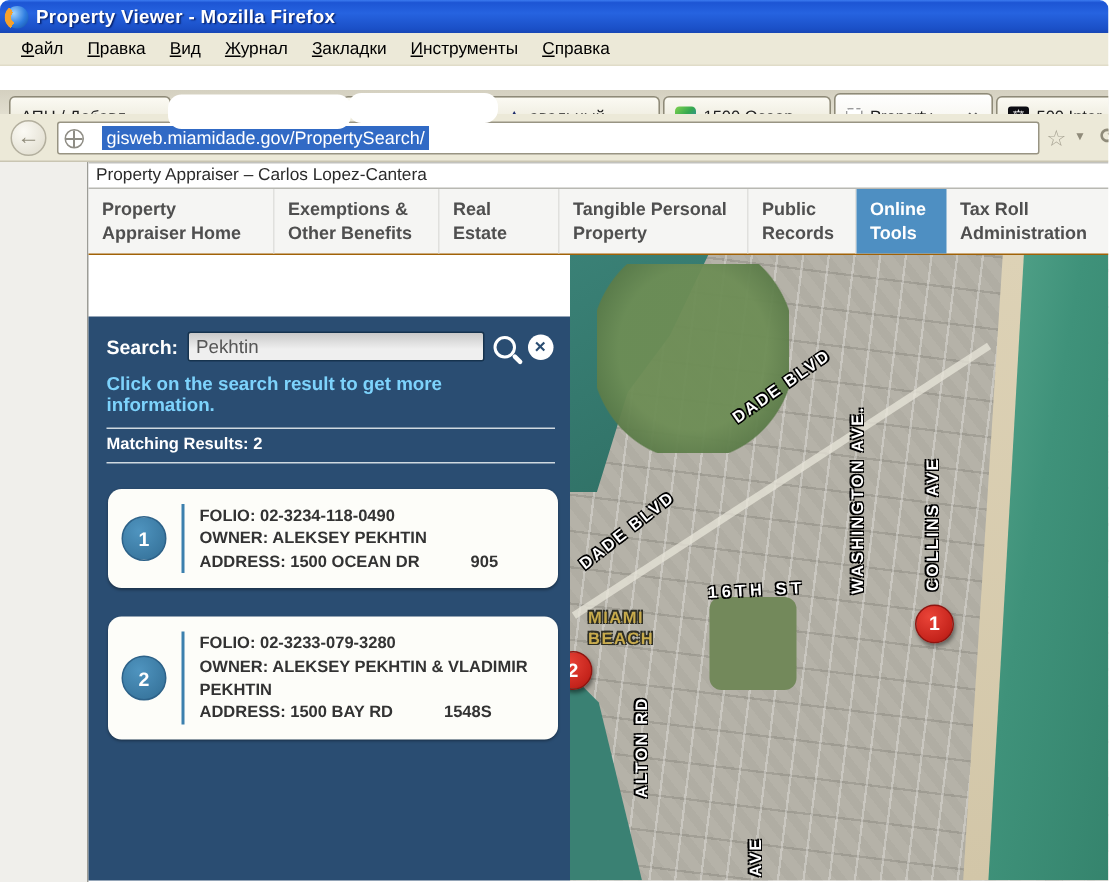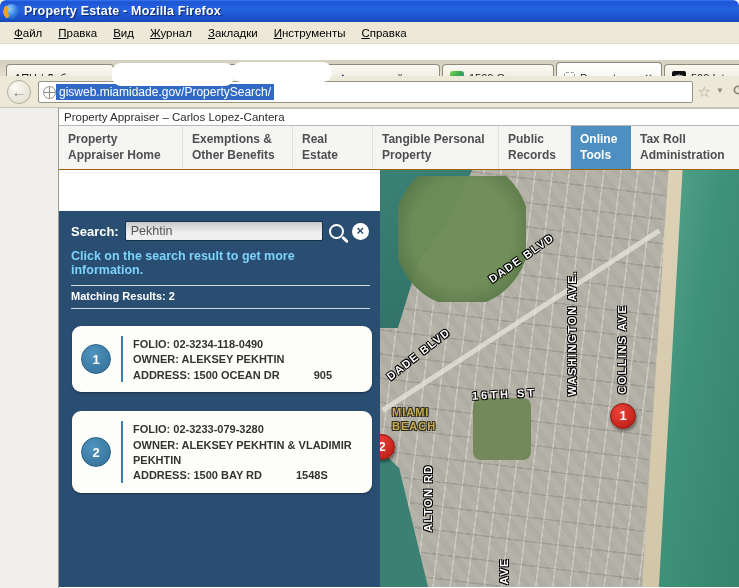--- a/index.html
+++ b/index.html
@@ -57,21 +57,21 @@
 
   
   .navbar { position:absolute; left:0; top:76px; width:739px; height:32px;
     background:#ece9d8; border-bottom:1px solid #c9c5b2; z-index:4; }
   .back-btn { position:absolute; left:7px; top:4px; width:24px; height:24px;
     border-radius:50%; border:1px solid #b3af9e;
     background:radial-gradient(circle at 35% 30%, #fbfaf4, #dedacb);
     color:#8f8b7a; font-size:15px; font-weight:bold; text-align:center; line-height:22px; }
   .urlfield { position:absolute; left:38px; top:5px; width:655px; height:22px;
     background:#fff; border:1px solid #989483; border-radius:2px;
-    display:flex; align-items:center; padding:0 4px; gap:0; }
+    display:flex; align-items:center; padding:0 4px; gap:12px; }
   .globe { width:13px; height:13px; border-radius:50%; border:1px solid #8f8d85;
     background:
       linear-gradient(90deg, transparent 45%, #8f8d85 45% 55%, transparent 55%),
       linear-gradient(0deg, transparent 45%, #8f8d85 45% 55%, transparent 55%);
     flex:none; }
   .url-sel { background:#316ac5; color:#fff; font-size:12px; padding:1px 3px; }
   .url-star { position:absolute; right:28px; top:7px; color:#a8a494; font-size:15px; }
   .url-caret { position:absolute; right:15px; top:10px; color:#8f8b7a; font-size:8px; }
   .url-reload { position:absolute; right:-6px; top:6px; color:#8f8b7a; font-size:14px;
     font-weight:bold; }
@@ -174,21 +174,21 @@
   .marker.m1 { left:230px; top:233px; }
   .marker.m2 { left:-11px; top:264px; }
 </style>
 </head>
 <body>
 
 <div class="stage">
 
   <div class="titlebar">
     <div class="fx-icon"></div>
-    <span class="win-title">Property Estate - Mozilla Firefox</span>
+    <span class="win-title">Property Viewer - Mozilla Firefox</span>
   </div>
 
   <div class="menubar">
     <span class="menu-item">Файл</span>
     <span class="menu-item">Правка</span>
     <span class="menu-item">Вид</span>
     <span class="menu-item">Журнал</span>
     <span class="menu-item">Закладки</span>
     <span class="menu-item">Инструменты</span>
     <span class="menu-item">Справка</span>

